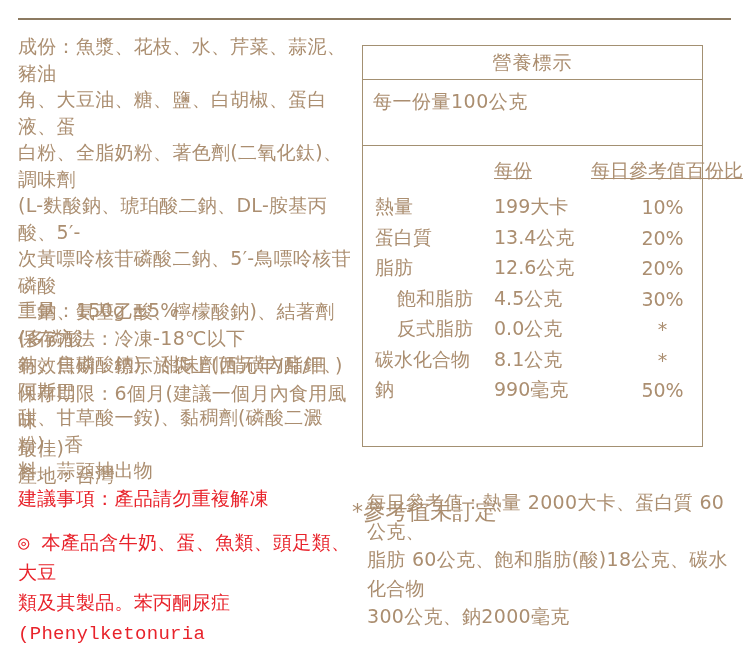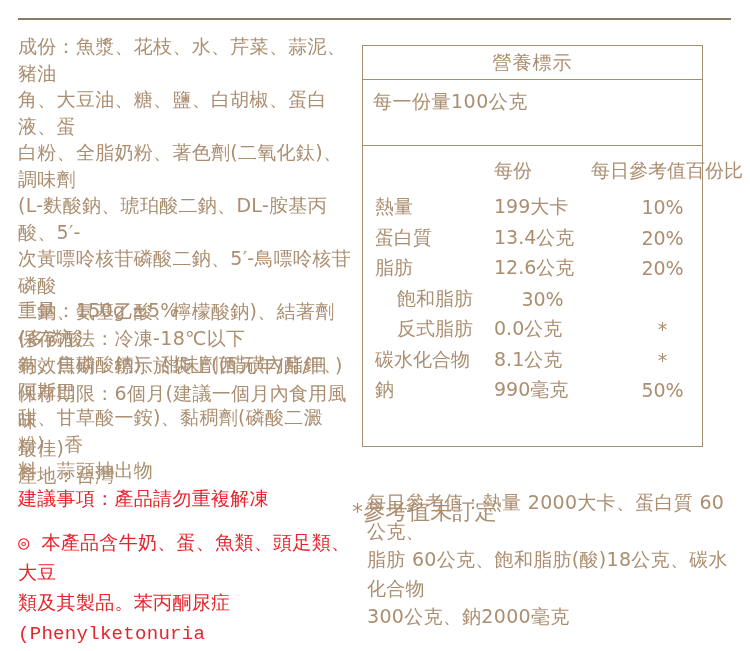--- a/index.html
+++ b/index.html
@@ -37,21 +37,21 @@
   }
   .nutri-serving{
     height:66px;border-bottom:1px solid var(--border);
     padding:9px 0 0 10px;font-size:19px;letter-spacing:0.5px;
   }
   .nutri-body{padding-top:10px;}
   .nrow{
     display:grid;grid-template-columns:131px 97px 143px;
     align-items:center;height:30.5px;font-size:19px;white-space:nowrap;
   }
-  .nrow.head{height:36px;align-items:start;padding-top:2px;}
+  .nrow.head{height:36px;align-items:start;padding-top:2px;text-decoration:underline;}
   .nrow .c-label{padding-left:12px;}
   .nrow.indent .c-label{padding-left:34px;}
   .nrow .c-val{text-align:left;}
   .nrow .c-pct{text-align:center;}
   
   .footnote{position:absolute;left:352px;top:461px;font-size:22px;letter-spacing:0.3px;margin-top:36px;}
   .daily-ref{position:absolute;left:367px;top:488px;width:375px;}
   .daily-ref .line{font-size:19px;line-height:28.5px;letter-spacing:0.3px;}
 </style>
 </head>
@@ -109,20 +109,21 @@
         <div class="c-val">13.4公克</div>
         <div class="c-pct">20%</div>
       </div>
       <div class="nrow">
         <div class="c-label">脂肪</div>
         <div class="c-val">12.6公克</div>
         <div class="c-pct">20%</div>
       </div>
       <div class="nrow indent">
         <div class="c-label">飽和脂肪</div>
+        <div class="c-val">4.5公克</div>
         <div class="c-pct">30%</div>
       </div>
       <div class="nrow indent">
         <div class="c-label">反式脂肪</div>
         <div class="c-val">0.0公克</div>
         <div class="c-pct">*</div>
       </div>
       <div class="nrow">
         <div class="c-label">碳水化合物</div>
         <div class="c-val">8.1公克</div>

